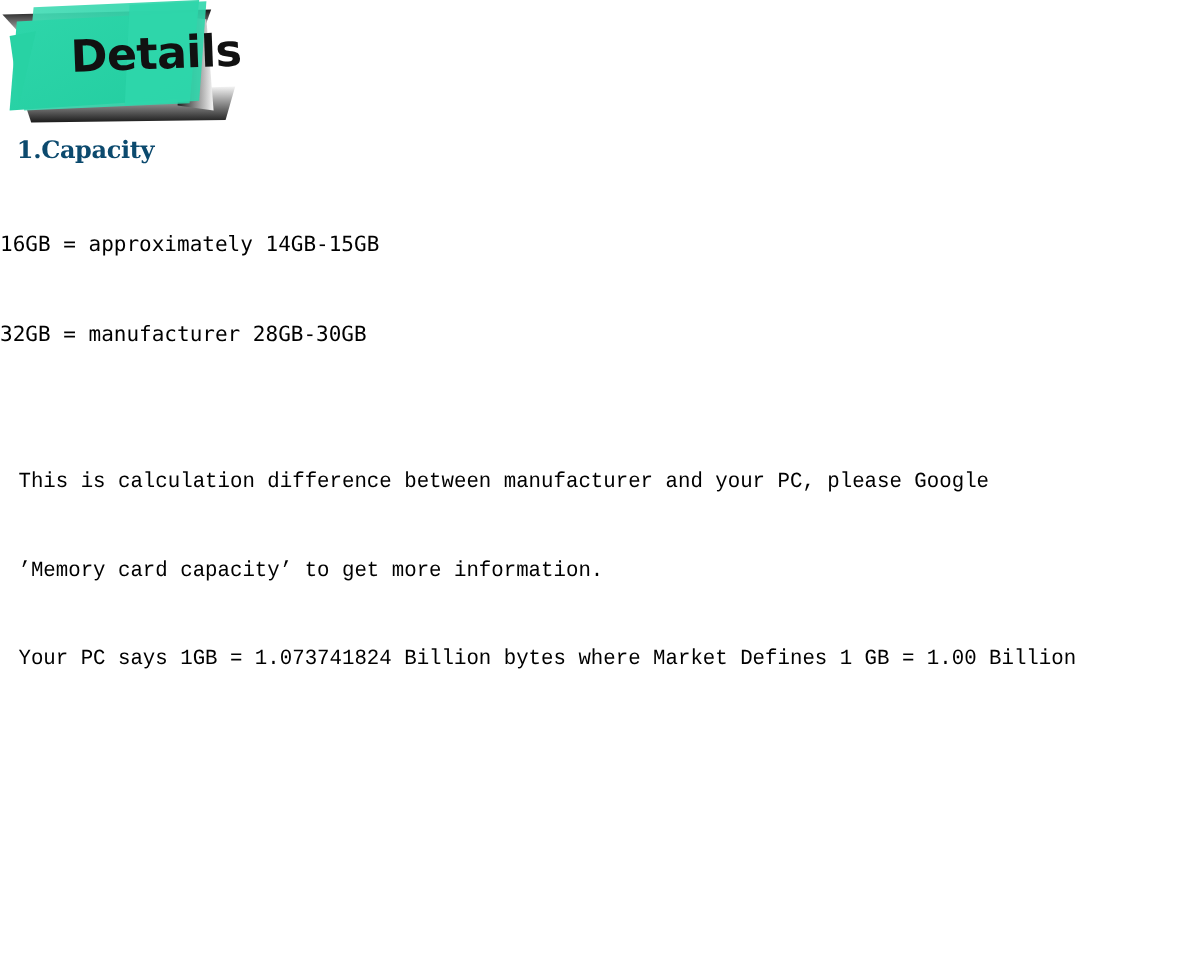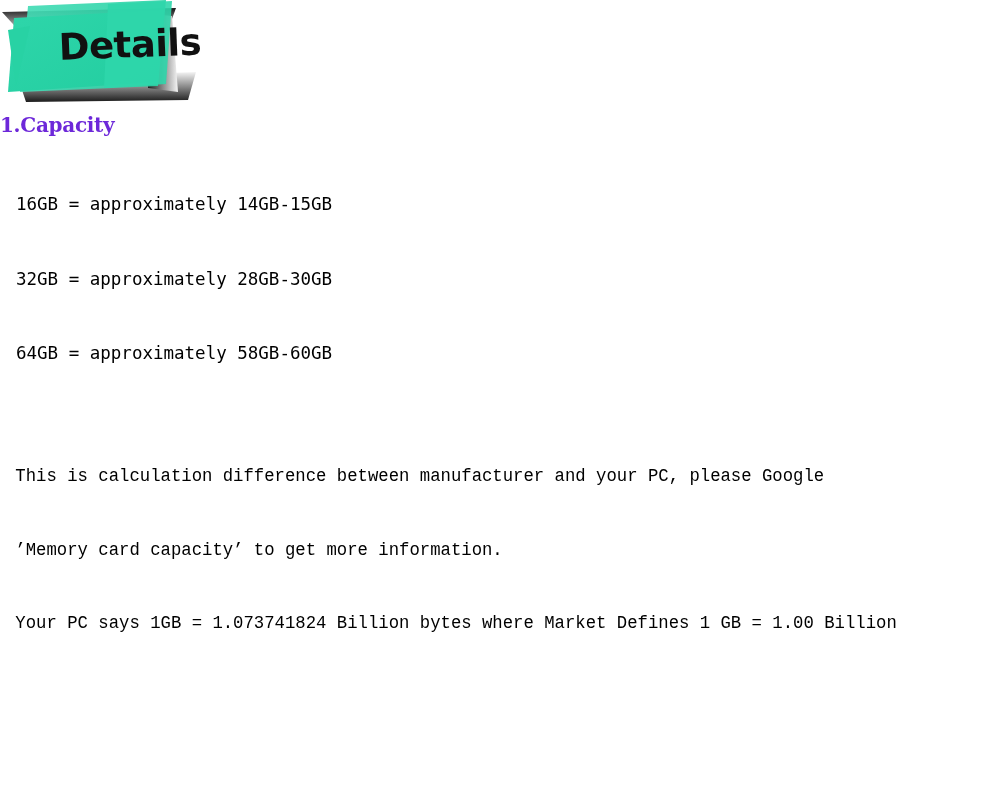--- a/index.html
+++ b/index.html
@@ -45,33 +45,33 @@
     left: 0;
     top: 112px;
     width: 1000px;
   }
   .section { margin: 0; }
 
   .sec-head {
     font-family: "DejaVu Serif", serif;
     font-weight: bold;
     font-size: 20px;
-    color: #6d28d9;
+    color: #0c4a6e;
     letter-spacing: -0.3px;
+    padding-left: 14px;
     margin: 0;
     line-height: 26px;
     white-space: nowrap;
   }
 
   .body-wide {
     font-family: "DejaVu Sans Mono", monospace;
     font-size: 17.5px;
     line-height: 24.7px;
     letter-spacing: 0px;
-    padding-left: 16px;
     white-space: pre;
     margin: 0;
   }
 
   .body-narrow {
     font-family: "Liberation Mono", "DejaVu Sans Mono", monospace;
     font-size: 18px;
     line-height: 24.6px;
     padding-left: 16px;
     white-space: pre;
@@ -128,22 +128,21 @@
   <div class="banner-title">Details</div>
 </div>
 
 <div class="content">
 
   <div class="section">
     <div class="sec-head">1.Capacity</div>
     <div class="gap-head"></div>
     <div class="body-wide">
       <span class="line">16GB = approximately 14GB-15GB</span>
-      <span class="line">32GB = approximately 28GB-30GB</span>
-      <span class="line">64GB = approximately 58GB-60GB</span>
+      <span class="line">32GB = manufacturer 28GB-30GB</span>
     </div>
     <div class="body-narrow">
       <span class="line">This is calculation difference between manufacturer and your PC, please Google</span>
       <span class="line">’Memory card capacity’ to get more information.</span>
       <span class="line">Your PC says 1GB = 1.073741824 Billion bytes where Market Defines 1 GB = 1.00 Billion</span>
       
     </div>
   </div>
 
 </div>

